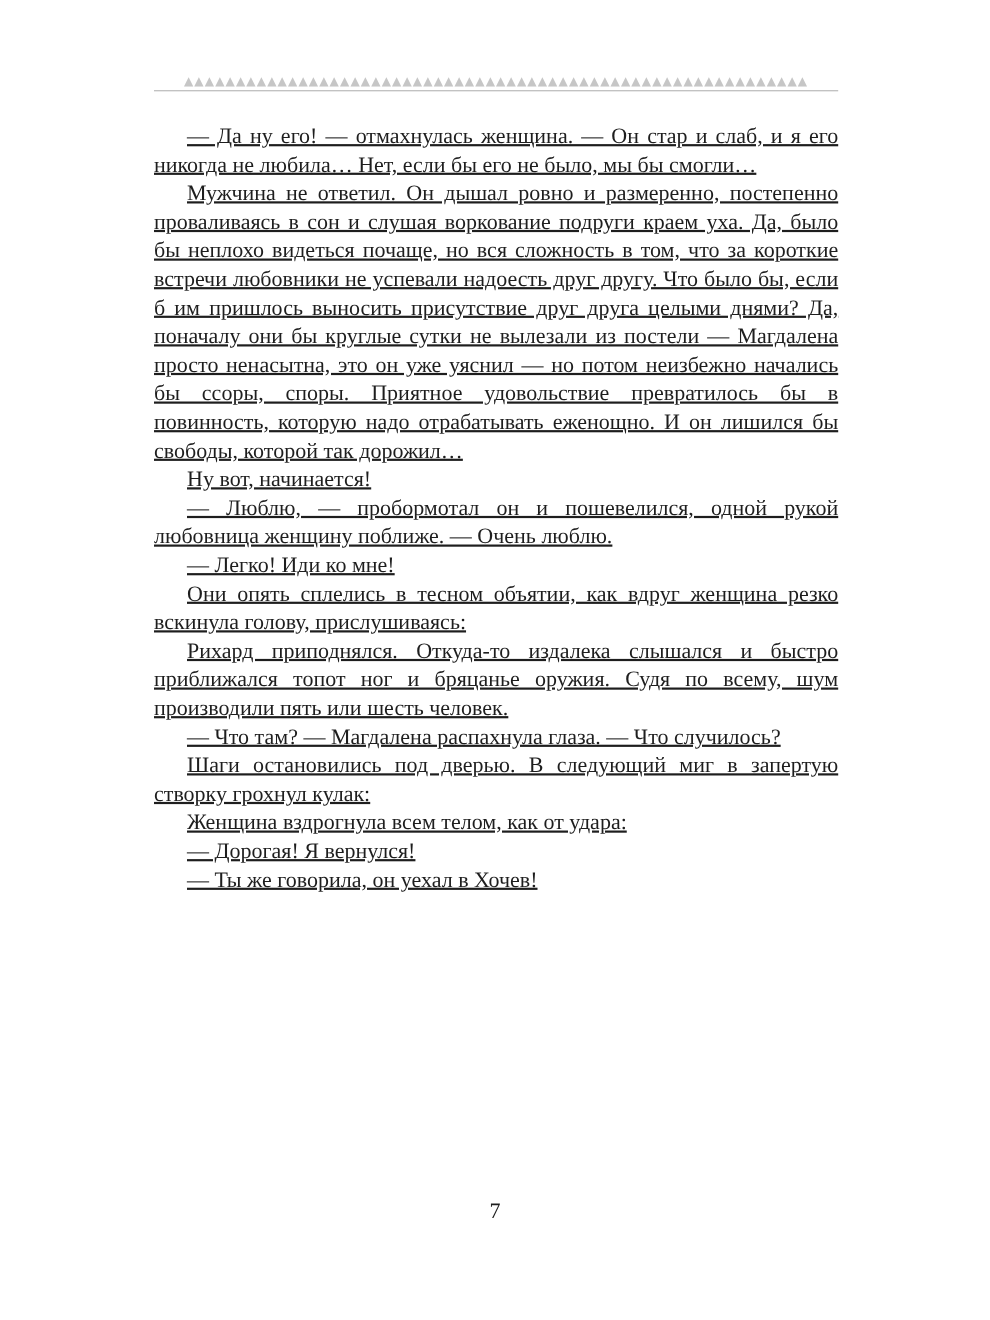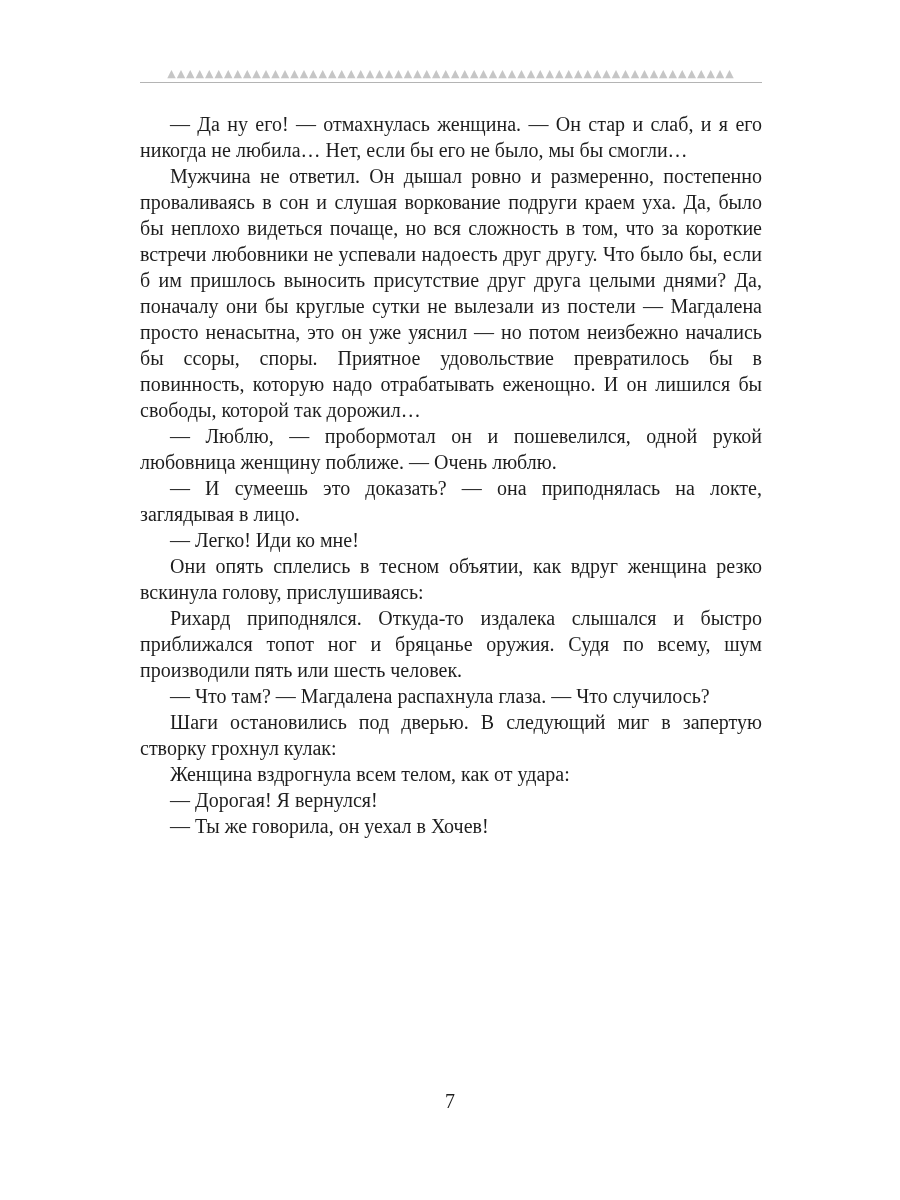--- a/index.html
+++ b/index.html
@@ -40,20 +40,21 @@
     background: var(--rule, #b4b4b4);
   }
   .text-block {
     position: absolute;
     top: 111px;
     left: 140px;
     width: 622px;
     font-size: 20px;
     line-height: 26px;
     text-align: justify;
+    text-decoration: underline;
   }
   .text-block p {
     text-indent: 30px;
   }
   .page-number {
     position: absolute;
     top: 1090px;
     left: 0;
     width: 100%;
     text-align: center;
@@ -67,22 +68,22 @@
 <div class="page">
 
   <div class="ornament">
     <div class="triangles">▲▲▲▲▲▲▲▲▲▲▲▲▲▲▲▲▲▲▲▲▲▲▲▲▲▲▲▲▲▲▲▲▲▲▲▲▲▲▲▲▲▲▲▲▲▲▲▲▲▲▲▲▲▲▲▲▲▲▲▲</div>
     <div class="rule"></div>
   </div>
 
   <div class="text-block">
     <p>— Да ну его! — отмахнулась женщина. — Он стар и слаб, и я его никогда не любила… Нет, если бы его не было, мы бы смогли…</p>
     <p>Мужчина не ответил. Он дышал ровно и размеренно, постепенно проваливаясь в сон и слушая воркование подруги краем уха. Да, было бы неплохо видеться почаще, но вся сложность в том, что за короткие встречи любовники не успевали надоесть друг другу. Что было бы, если б им пришлось выносить присутствие друг друга целыми днями? Да, поначалу они бы круглые сутки не вылезали из постели — Магдалена просто ненасытна, это он уже уяснил — но потом неизбежно начались бы ссоры, споры. Приятное удовольствие превратилось бы в повинность, которую надо отрабатывать еженощно. И он лишился бы свободы, которой так дорожил…</p>
+    <p>Ну вот, начинается!</p>
     <p>— Люблю, — пробормотал он и пошевелился, одной рукой любовница женщину поближе. — Очень люблю.</p>
-    <p>— И сумеешь это доказать? — она приподнялась на локте, заглядывая в лицо.</p>
     <p>— Легко! Иди ко мне!</p>
     <p>Они опять сплелись в тесном объятии, как вдруг женщина резко вскинула голову, прислушиваясь:</p>
     <p>Рихард приподнялся. Откуда-то издалека слышался и быстро приближался топот ног и бряцанье оружия. Судя по всему, шум производили пять или шесть человек.</p>
     <p>— Что там? — Магдалена распахнула глаза. — Что случилось?</p>
     <p>Шаги остановились под дверью. В следующий миг в запертую створку грохнул кулак:</p>
     <p>Женщина вздрогнула всем телом, как от удара:</p>
     <p>— Дорогая! Я вернулся!</p>
     <p>— Ты же говорила, он уехал в Хочев!</p>
   </div>
 

